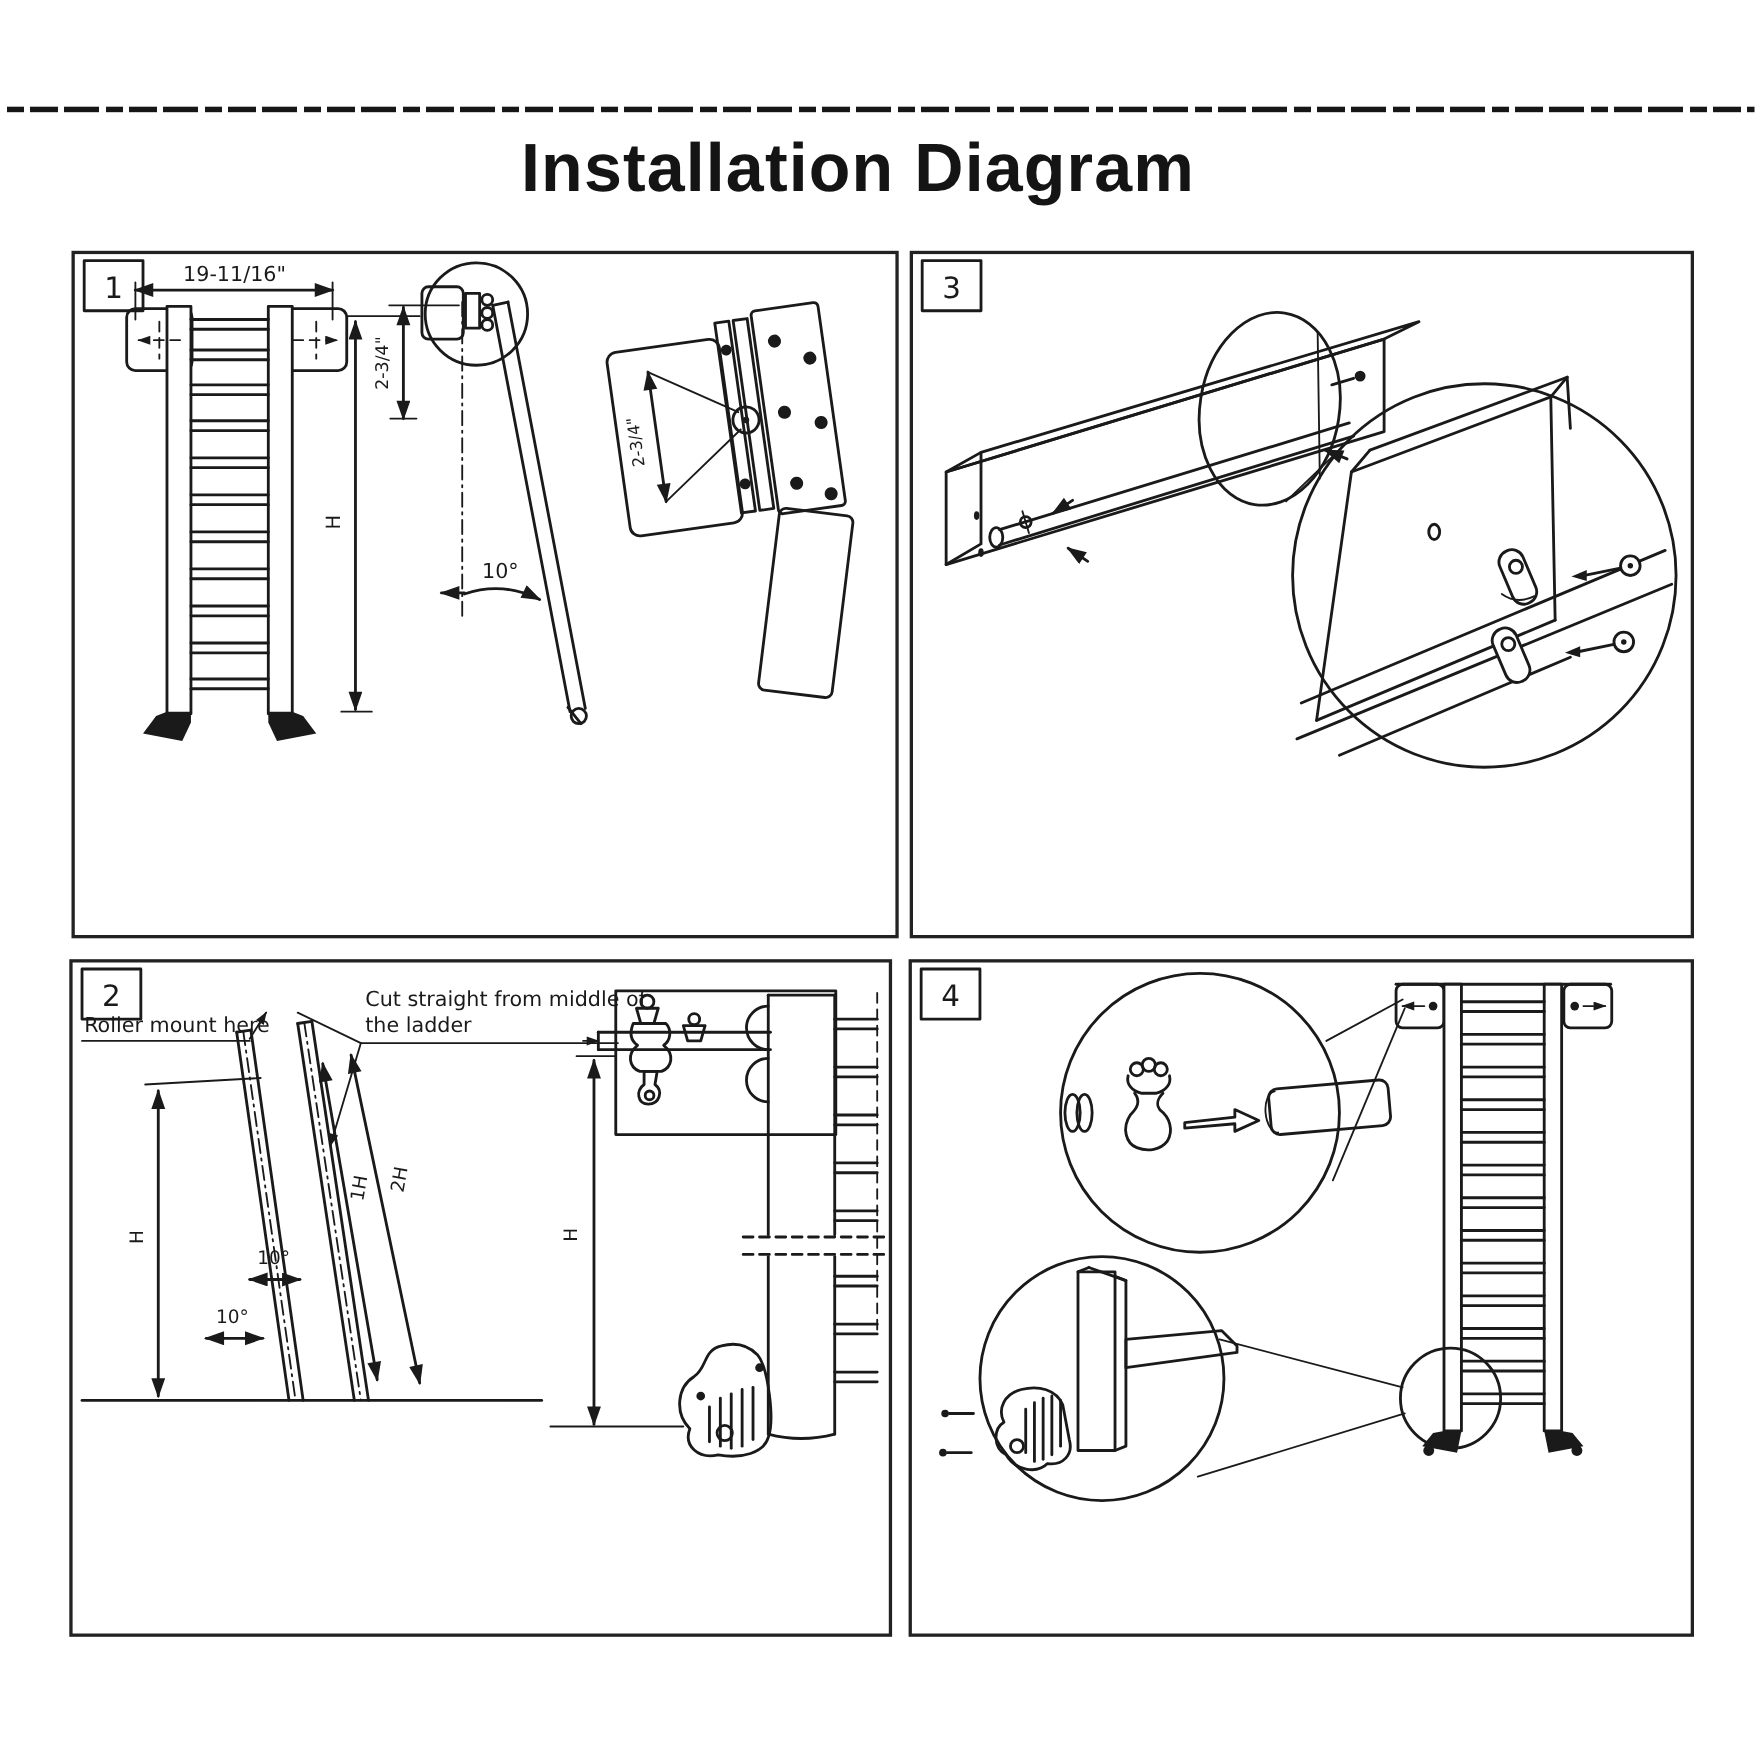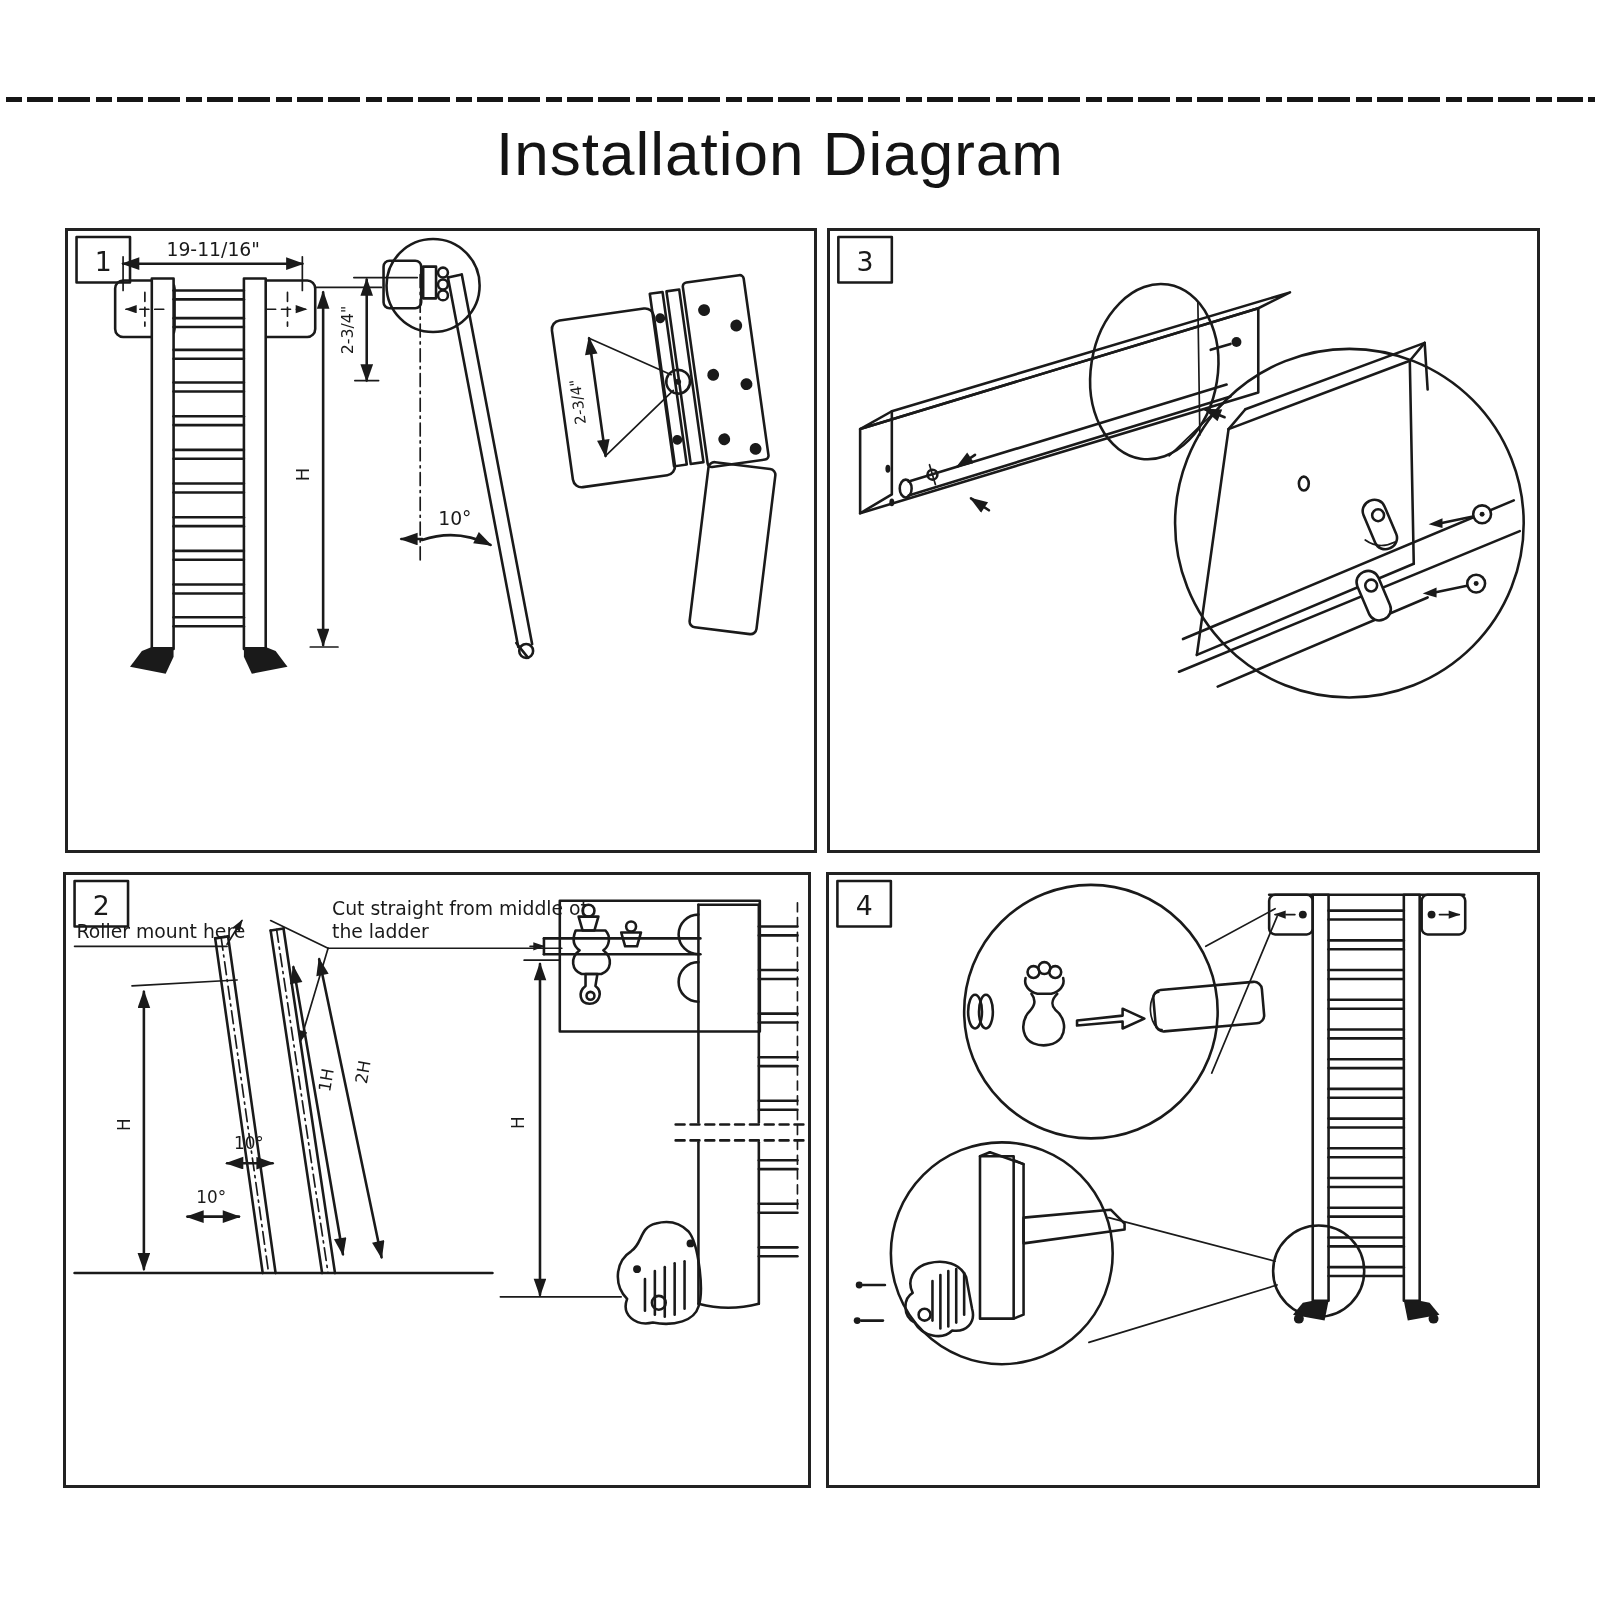--- a/index.html
+++ b/index.html
@@ -1,21 +1,21 @@
 <!DOCTYPE html>
 <html><head>
 <meta charset="utf-8">
 <style>
   html,body{margin:0;padding:0;background:#e8e8e8;}
   .page{position:relative;width:1601px;height:1601px;background:#ffffff;overflow:hidden;
         font-family:"Liberation Sans","DejaVu Sans",sans-serif;color:#1a1a1a;}
   .top-rule{position:absolute;top:97px;left:6px;width:1589px;height:5px;
     background:repeating-linear-gradient(90deg,#161616 0 16px,transparent 16px 21px,#161616 21px 47px,transparent 47px 52px,#161616 52px 84px,transparent 84px 90px);}
   .title{position:absolute;top:118px;left:0;width:1560px;margin:0;text-align:center;
-         font-size:62px;font-weight:normal;letter-spacing:1px;color:#141414;}
+         font-size:62px;font-weight:bold;letter-spacing:1px;color:#141414;}
   .panel{position:absolute;border:3px solid #222;box-sizing:border-box;background:#fff;}
   .panel svg{display:block;width:100%;height:100%;}
   #p1{left:65px;top:228px;width:752px;height:625px;}
   #p3{left:827px;top:228px;width:713px;height:625px;}
   #p2{left:63px;top:872px;width:748px;height:616px;}
   #p4{left:826px;top:872px;width:714px;height:616px;}
   .s{stroke:#1a1a1a;fill:none;stroke-width:2.6;stroke-linecap:round;stroke-linejoin:round;}
   .sthin{stroke-width:1.7;}
   .sfill{fill:#1a1a1a;stroke:none;}
   .swhite{fill:#ffffff;}

